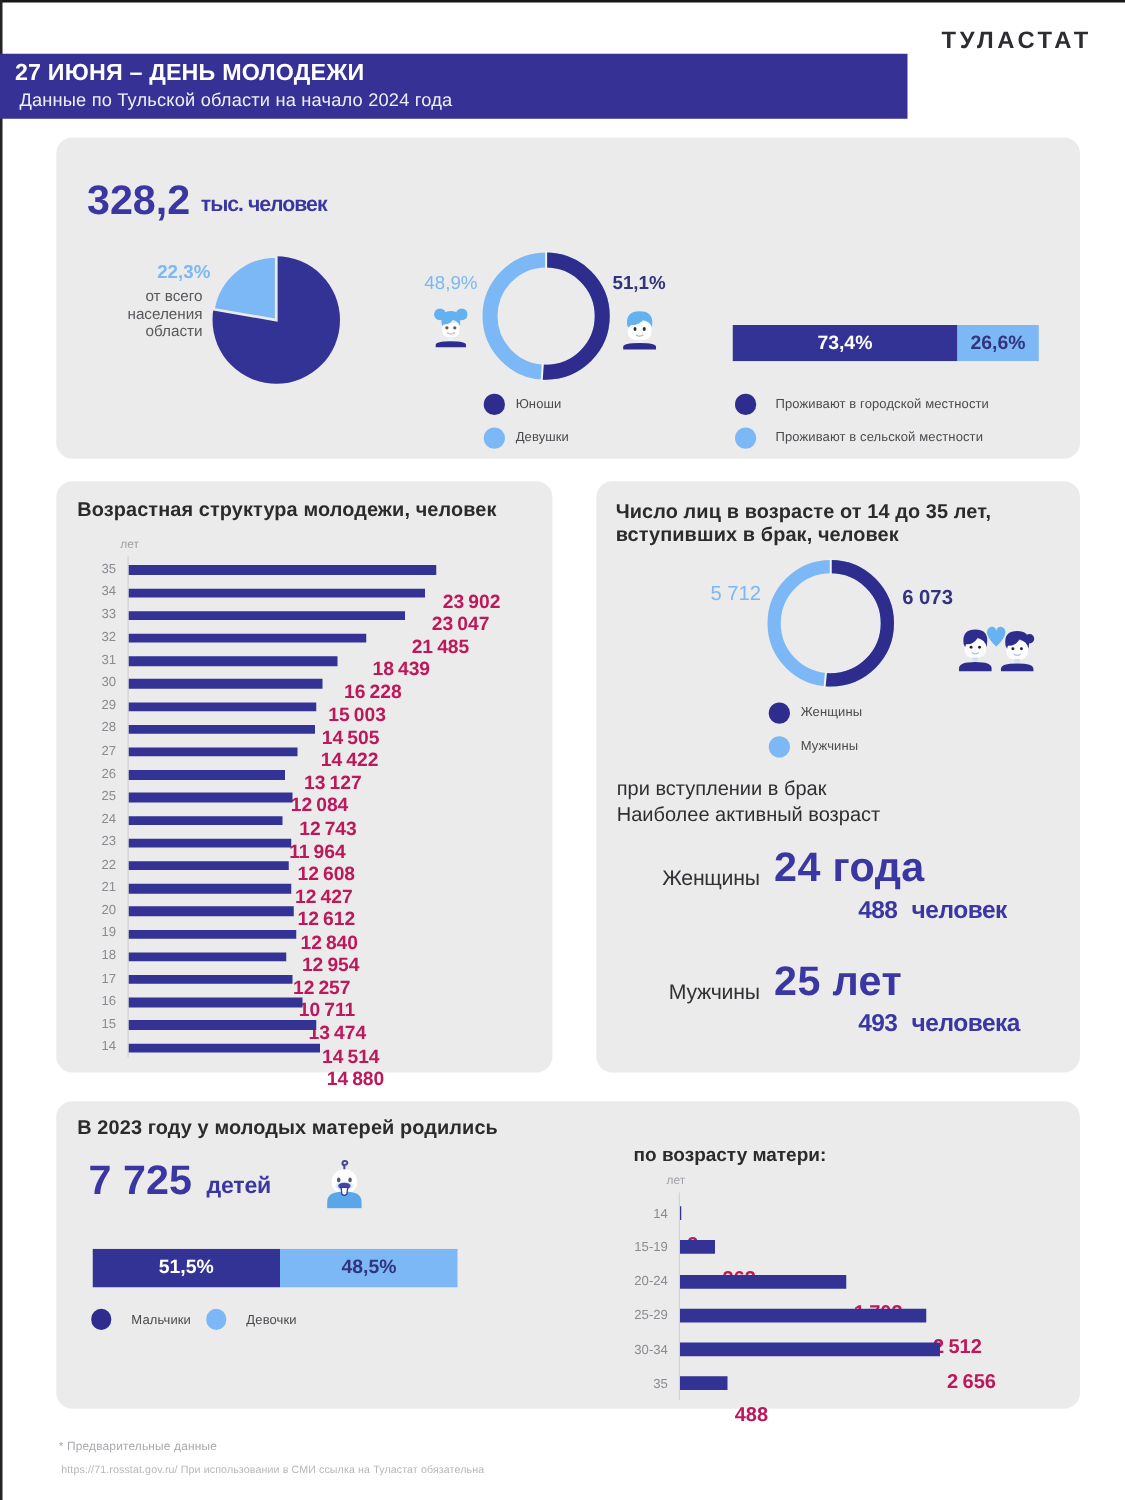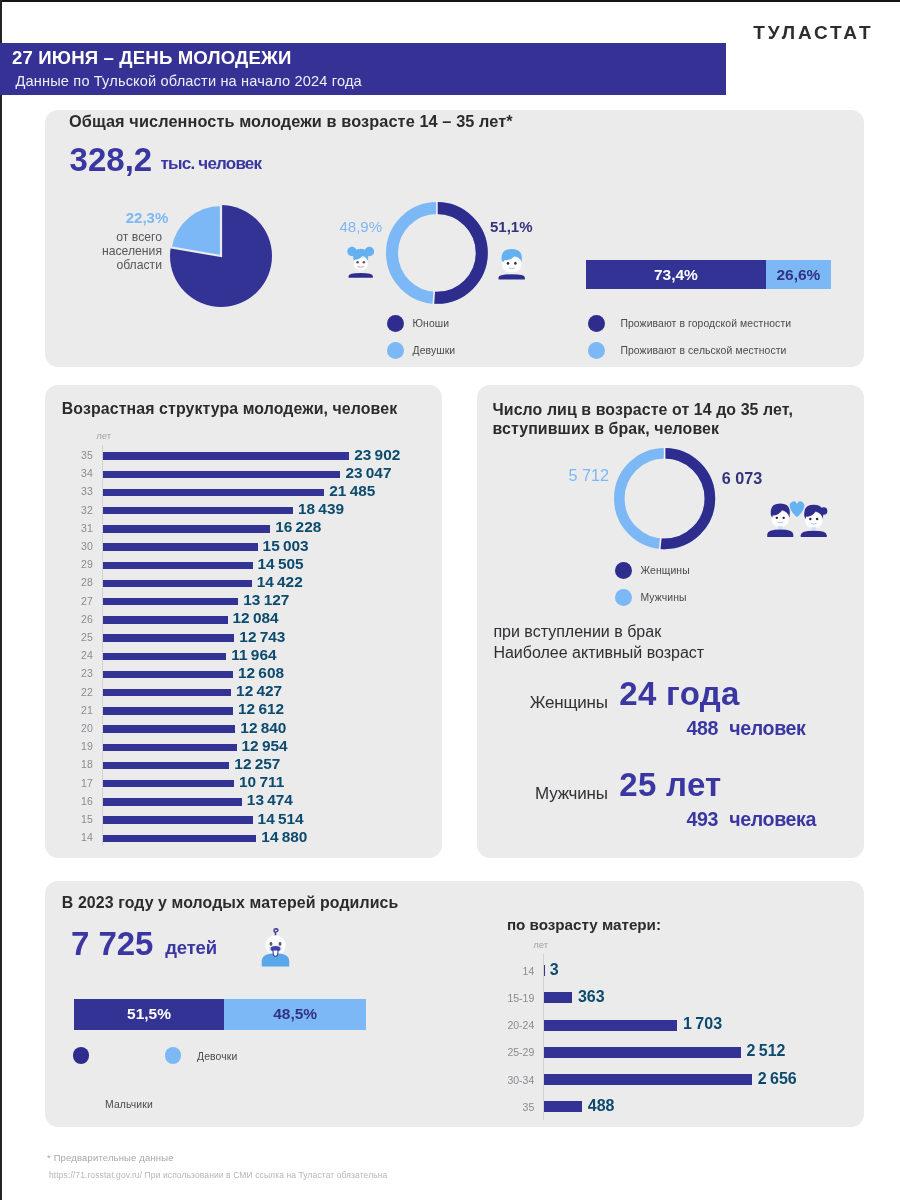--- a/index.html
+++ b/index.html
@@ -36,21 +36,21 @@
   .ltxt{position:absolute;font-size:10.4px;color:#4a4a4f;letter-spacing:0.1px;white-space:nowrap;}
 
   .sbar{position:absolute;overflow:hidden;padding-left:28px;}
   .sbar .seg{position:absolute;top:0;height:100%;}
   .sbar .stxt{position:absolute;font-size:15.5px;font-weight:bold;color:#ffffff;}
 
   .axis{position:absolute;background:#d2d2d6;width:1.2px;}
   .aunit{position:absolute;font-size:9.5px;color:#a0a0a8;}
   .alab{position:absolute;font-size:10.5px;color:#8a8a92;text-align:right;white-space:nowrap;}
   .bar{position:absolute;background:#333396;}
-  .bval{position:absolute;font-size:15.4px;word-spacing:-1px;font-weight:bold;color:#0c4a6e;white-space:nowrap;}
+  .bval{position:absolute;font-size:15.4px;word-spacing:-1px;font-weight:bold;color:#be185d;white-space:nowrap;margin-top:27px;}
 
   .mhead{position:absolute;font-size:16px;color:#2f2f33;line-height:21px;white-space:nowrap;}
   .mwho{position:absolute;font-size:17px;color:#313136;text-align:right;white-space:nowrap;letter-spacing:-0.2px;}
   .mage{position:absolute;font-size:33px;font-weight:bold;color:#3b37a2;white-space:nowrap;letter-spacing:0.3px;}
   .mcount{position:absolute;font-size:19.6px;font-weight:bold;color:#3b37a2;text-align:right;white-space:nowrap;letter-spacing:-0.4px;}
   .mcountu{position:absolute;font-size:19.6px;font-weight:bold;color:#3b37a2;white-space:nowrap;letter-spacing:-0.4px;}
 
   .subt{position:absolute;font-size:15.2px;font-weight:bold;color:#2b2b2b;white-space:nowrap;}
 
   .foot1{position:absolute;font-size:9.5px;color:#a8a8ae;letter-spacing:0.15px;white-space:nowrap;}
@@ -61,21 +61,20 @@
 
 <div class="page">
 <div class="edge-top"></div>
 <div class="edge-left"></div>
 <div class="logo" style="left:753.3px;top:21.5px;">ТУЛАСТАТ</div>
 <div class="banner" style="left:0px;top:43px;width:726px;height:52px;">
   <div class="banner-title" style="left:12px;top:4px;">27 ИЮНЯ – ДЕНЬ МОЛОДЕЖИ</div>
   <div class="banner-sub" style="left:15.5px;top:29.6px;">Данные по Тульской области на начало 2024 года</div>
 </div>
 <div class="card" style="left:45px;top:110px;width:819px;height:257px;"></div>
-<div class="ctitle" style="left:69px;top:112px;">Общая численность молодежи в возрасте 14 – 35 лет*</div>
 <div class="bignum" style="left:69.6px;top:141.3px;">328,2</div>
 <div class="bigunit" style="left:160.6px;top:153.5px;">тыс. человек</div>
 <svg style="position:absolute;left:166.0px;top:201.0px;" width="110.0" height="110.0" viewBox="166.0 201.0 110.0 110.0">
   <circle cx="221.0" cy="256.0" r="51.0" fill="#333396"></circle>
   <path d="M 221.0 256.0 L 221.00 205.00 A 51.0 51.0 0 0 0 170.73 247.39 Z" fill="#7cb8f5" stroke="#ebebeb" stroke-width="2.2"></path>
 </svg>
 <div class="pielabel" style="left:58px;top:208.5px;width:110.3px;">22,3%</div>
 <div class="piecap" style="left:42px;top:229.5px;width:120px;">
       <div>от всего</div>
       <div>населения</div>
@@ -256,21 +255,21 @@
   <ellipse cx="53" cy="73" rx="17" ry="9" fill="#4543ab"></ellipse>
   <path d="M44 77 L62 77 L60 95 Q53 102 46 95 Z" fill="#ffffff" stroke="#3a3898" stroke-width="3.5" stroke-linejoin="round"></path>
 </svg>
 <div class="sbar" style="left:73.75px;top:999.2px;width:292.3px;height:30.8px;">
   <div class="seg" style="left:0;width:150.53px;background:#333396;"></div>
   <div class="seg" style="left:150.53px;width:141.77px;background:#7cb8f5;"></div>
   <div class="stxt" style="left:0;top:6px;width:150.53px;text-align:center;">51,5%</div>
   <div class="stxt" style="left:150.53px;top:6px;width:141.77px;text-align:center;color:#33337f;">48,5%</div>
 </div>
 <div class="ldot" style="left:72.7px;top:1047.3px;width:16.4px;height:16.4px;background:#2e2d8e;"></div>
-<div class="ltxt" style="left:105.1px;top:1050.6px;margin-top:48px;">Мальчики</div>
+<div class="ltxt" style="left:105.1px;top:1050.6px;">Мальчики</div>
 <div class="ldot" style="left:164.7px;top:1047.3px;width:16.4px;height:16.4px;background:#7cb8f5;"></div>
 <div class="ltxt" style="left:197.1px;top:1050.6px;">Девочки</div>
 <div class="subt" style="left:506.9px;top:915.5px;">по возрасту матери:</div>
 <div class="aunit" style="left:533.3px;top:938.5px;">лет</div>
 <div class="axis" style="left:542.8px;top:953.5px;height:166.5px;"></div>
 <div class="alab" style="left:497.29999999999995px;top:964.5px;width:37px;">14</div>
 <div class="bar" style="left:543.8px;top:965.0px;width:0.24px;height:11.0px;"></div>
 <div class="bval" style="left:549.74px;top:960.5px;font-size:16px;">3</div>
 <div class="alab" style="left:497.29999999999995px;top:991.75px;width:37px;">15-19</div>
 <div class="bar" style="left:543.8px;top:992.25px;width:28.46px;height:11.0px;"></div>

